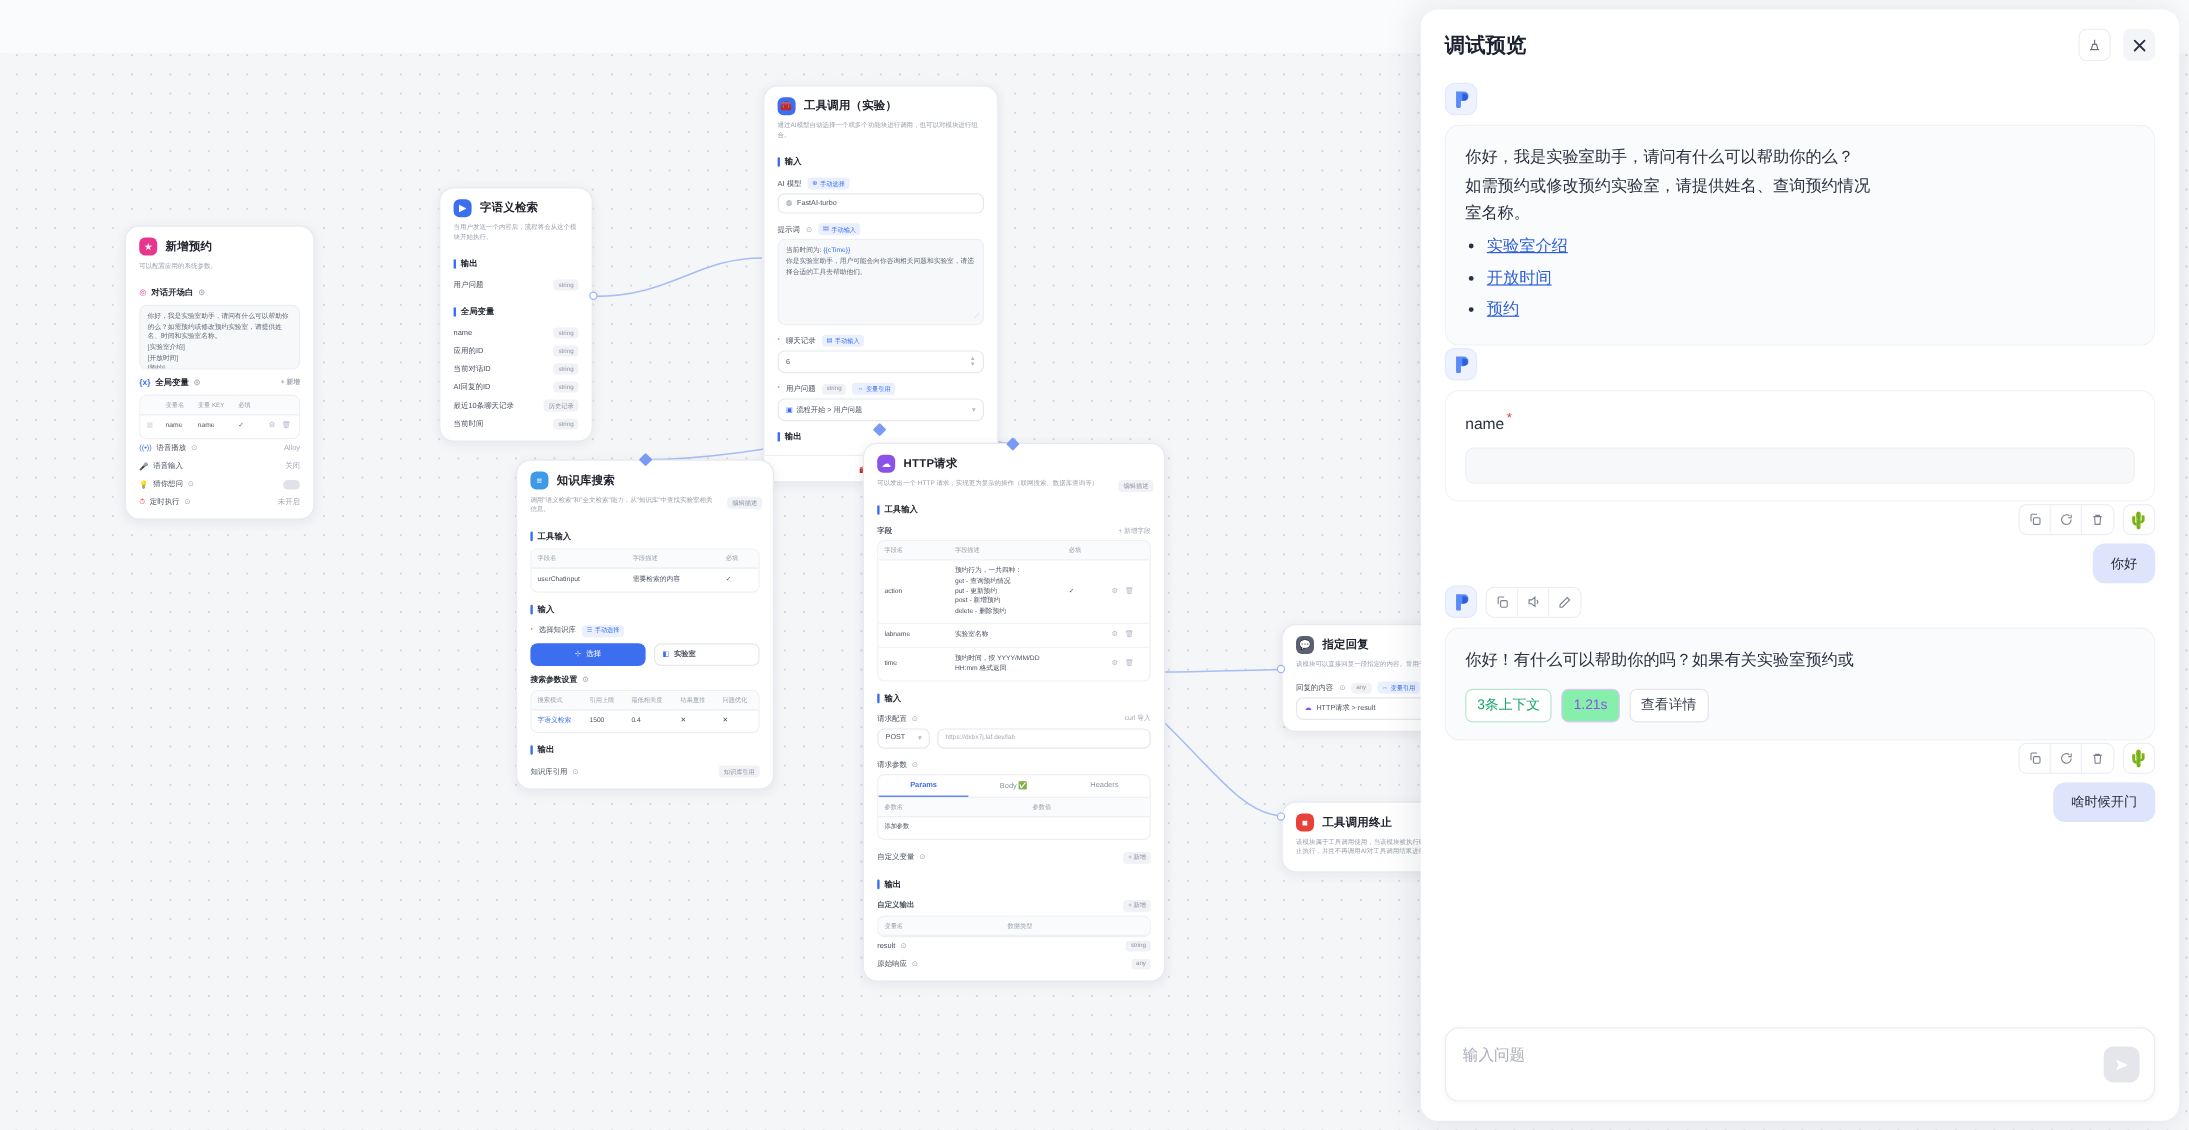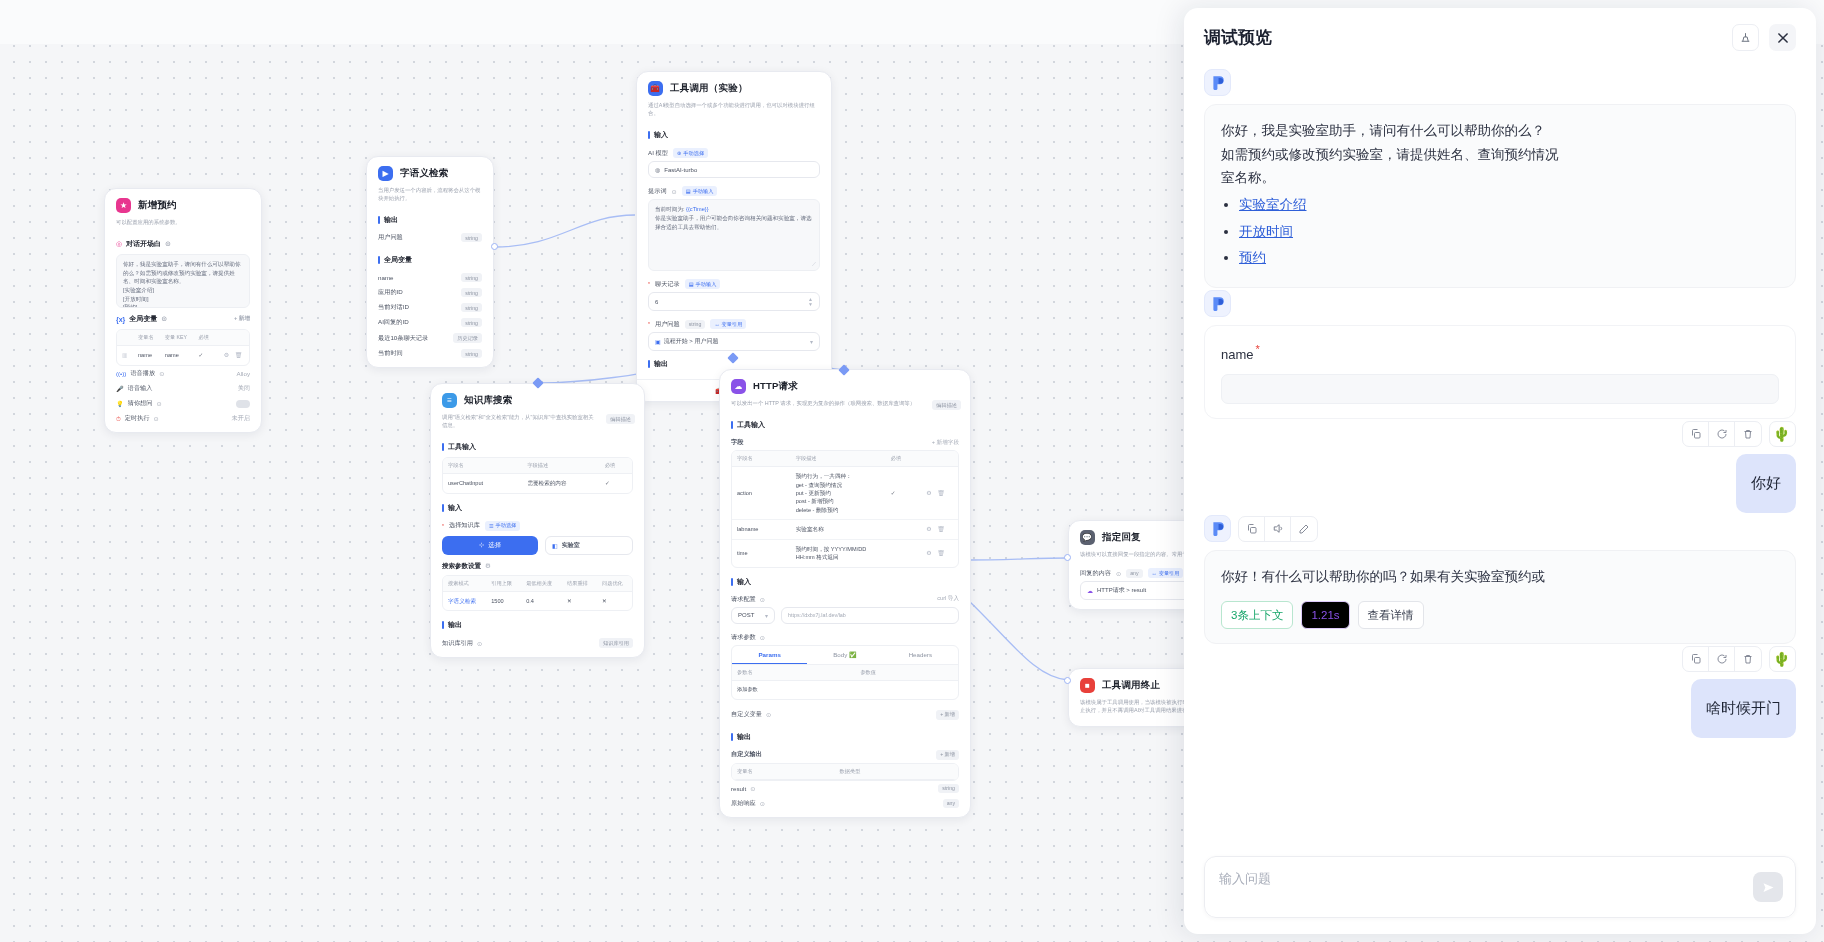--- a/index.html
+++ b/index.html
@@ -140,40 +140,40 @@
   .req-star { color:#e8403a; font-size:11px; vertical-align: super; margin-left:2px;}
   .field-input {
     margin-top: 8px; height: 30px; background:#f7f8fa;
     border:1px solid #eef0f4; border-radius: 7px;
   }
   .meta-row { display:flex; gap:8px; margin-top: 12px; flex-wrap: wrap; text-align: center; }
   .chip {
     font-size: 11.5px; border-radius: 6px; padding: 3px 9px; border:1px solid;
   }
   .chip.ctx { color:#17a66a; border-color:#b8e6cf; background:#fff; }
-  .chip.lat { color:#8a52e8; border-color:#ddc9fb; background:#000000; }
+  .chip.lat { color:#8a52e8; border-color:#ddc9fb; background:#86efac; }
   .chip.det { color:#3c4252; border-color:#e3e5ea; background:#fff; cursor:pointer; }
 
   .act-bar { display:flex; align-items:center; gap:7px; }
   .act-grp {
     display:flex; border:1px solid #eceef3; border-radius:7px; overflow:hidden; background:#fff;
   }
   .act-btn {
     width:26px; height:24px; display:flex; align-items:center; justify-content:center;
     border-right:1px solid #eceef3; cursor:pointer; color:#7a808e;
   }
   .act-btn:last-child { border-right:none; }
   .act-solo {
     width:27px; height:26px; border:1px solid #eceef3; border-radius:7px;
     display:flex; align-items:center; justify-content:center; background:#fff; cursor:pointer;
     font-size:14px;
   }
   .bubble-user {
-    background:#dde4fb; color:#1e2434; font-size:15px;
-    border-radius: 10px; padding: 20px 15px; display:inline-block;
+    background:#dde4fb; color:#1e2434; font-size:11px;
+    border-radius: 10px; padding: 9px 15px; display:inline-block;
   }
   .right-align { display:flex; flex-direction:column; align-items:flex-end; }
 
   .composer { padding: 12px 20px 16px; }
   .composer-box {
     height: 62px; border:1px solid #ecedf1; border-radius: 12px;
     display:flex; align-items:flex-start; padding: 13px 14px; position:relative;
     box-shadow: 0 1px 4px rgba(20,30,60,.04);
   }
   .composer-ph { font-size: 13px; color:#a9aeba; }

